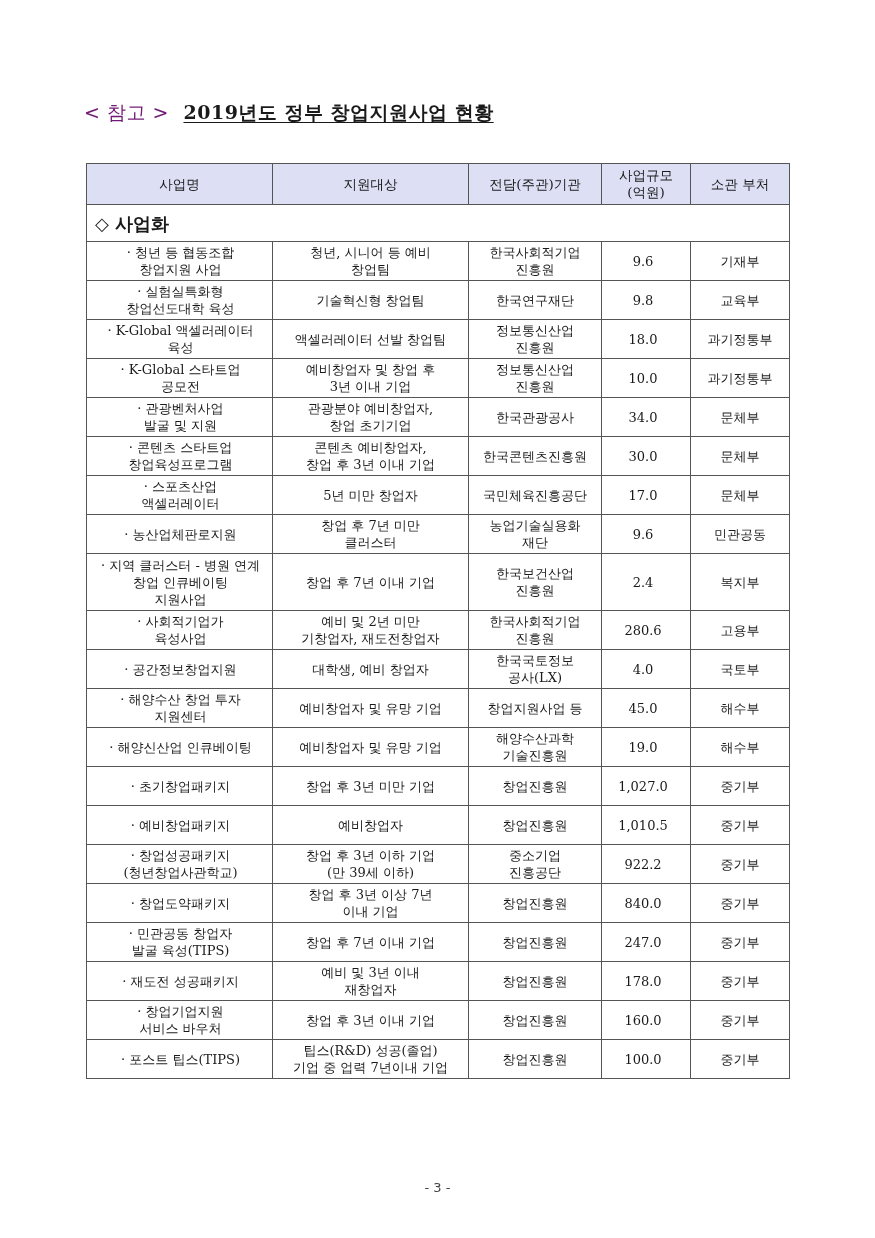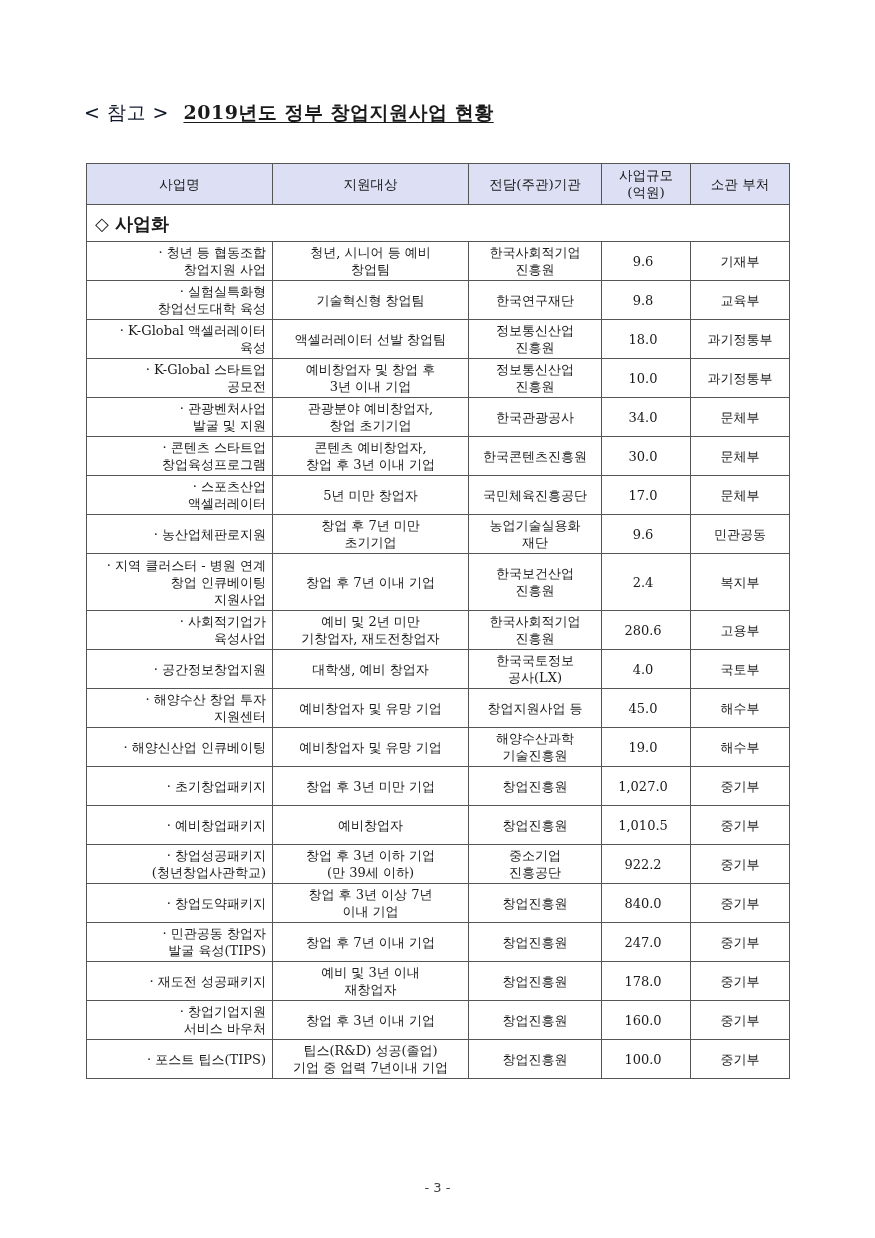--- a/index.html
+++ b/index.html
@@ -1,24 +1,24 @@
 <!DOCTYPE html>
 <html><head>
 <meta charset="utf-8">
 <style>
   html, body { margin: 0; padding: 0; background: #ffffff; }
   body { width: 875px; height: 1238px; position: relative; font-family: "DejaVu Serif", "Liberation Serif", serif; color: #1a1a1a; }
   .title { position: absolute; left: 84px; top: 100px; font-size: 19px; letter-spacing: 0.5px; white-space: nowrap; }
-  .title .ref { color: #0f172a; }
+  .title .ref { color: #701a75; }
   .title .main { font-weight: bold; text-decoration: underline; text-underline-offset: 3px; margin-left: 8px; }
   table { position: absolute; left: 86px; top: 163px; width: 703px; border-collapse: collapse; table-layout: fixed; font-size: 13px; }
   th, td { border: 1px solid #555; padding: 0 6px; line-height: 17px; }
   thead th { background: #dde0f5; font-weight: normal; font-size: 13.5px; height: 40px; text-align: center; }
   td { height: 38px; vertical-align: middle; }
-  td.name { text-align: right; padding-left: 8px; white-space: pre-line; }
+  td.name { text-align: center; padding-left: 8px; white-space: pre-line; }
   td.target, td.agency, td.ministry { text-align: center; white-space: pre-line; }
   td.budget { text-align: center; padding-right: 12px; }
   tr.section td { height: 36px; font-weight: bold; font-size: 18px; padding-left: 8px; }
   tr.tall td { height: 56px; }
   .footer { position: absolute; left: 0; width: 875px; top: 1180px; text-align: center; font-size: 13px; color: #444; font-family: "DejaVu Sans", sans-serif; }
 </style>
 </head>
 <body>
 
 <div class="title">
@@ -107,21 +107,21 @@
         <td class="name">· 스포츠산업
   액셀러레이터</td>
         <td class="target">5년 미만 창업자</td>
         <td class="agency">국민체육진흥공단</td>
         <td class="budget">17.0</td>
         <td class="ministry">문체부</td>
       </tr>
       <tr>
         <td class="name">· 농산업체판로지원</td>
         <td class="target">창업 후 7년 미만
-초기기업</td>
+클러스터</td>
         <td class="agency">농업기술실용화
 재단</td>
         <td class="budget">9.6</td>
         <td class="ministry">민관공동</td>
       </tr>
       <tr class="tall">
         <td class="name">· 지역 클러스터 - 병원 연계
   창업 인큐베이팅
   지원사업</td>
         <td class="target">창업 후 7년 이내 기업</td>

